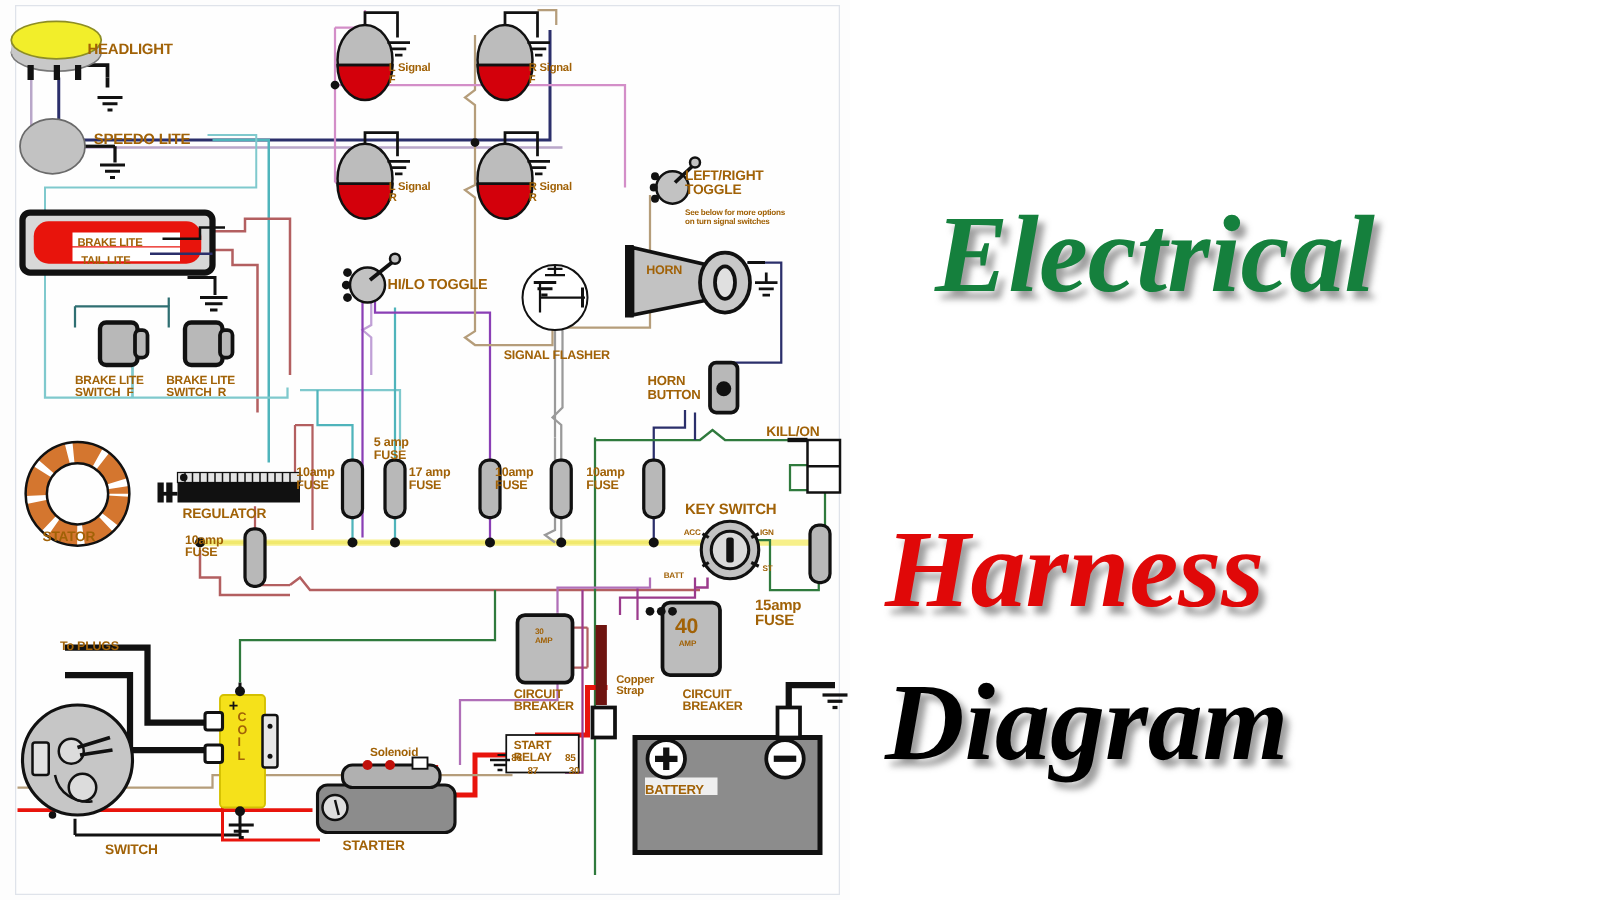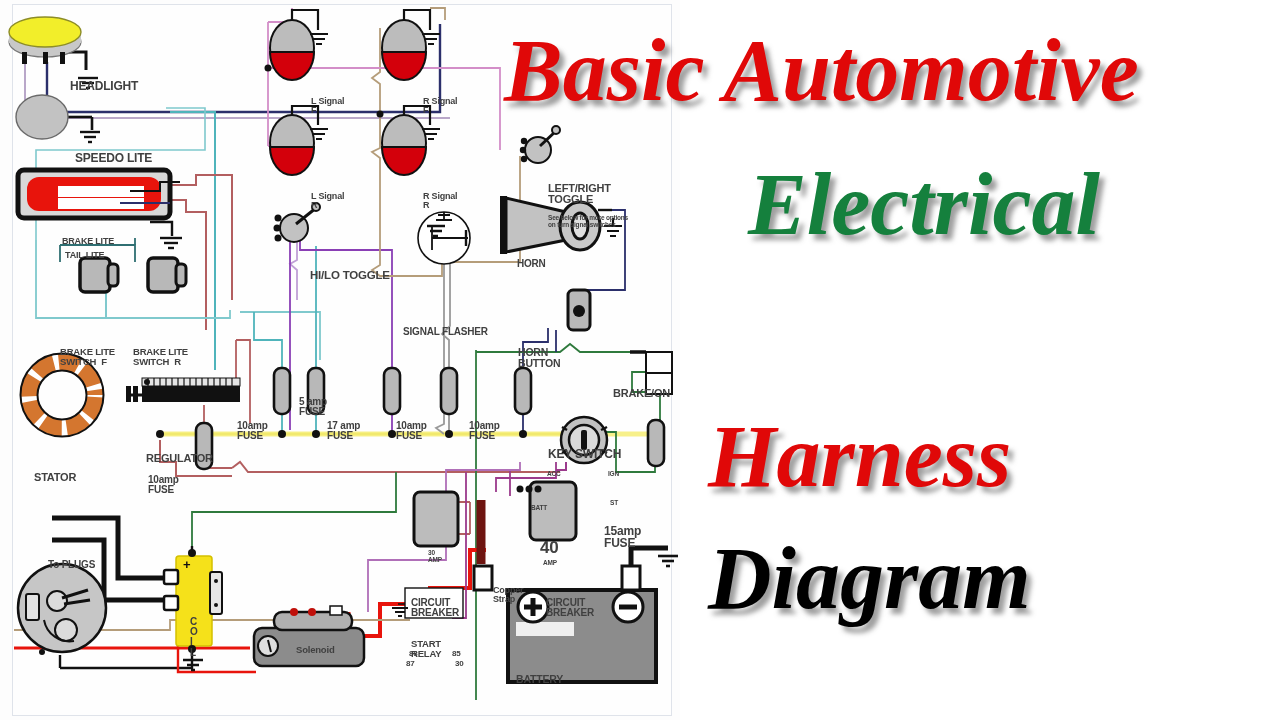--- a/index.html
+++ b/index.html
@@ -7,21 +7,21 @@
   #stage{position:relative;width:1280px;height:720px;background:#ffffff;}
 
   
   #diagram{position:absolute;left:0;top:0;width:680px;height:720px;background:#fdfdfd;}
   #diagram-border{position:absolute;left:12px;top:4px;width:660px;height:712px;
      border:1px solid #dfe3ea;box-sizing:border-box;background:#fefefe;}
   svg.layer{position:absolute;left:0;top:0;width:680px;height:720px;overflow:visible;}
 
   
   .lbl{position:absolute;font-family:"Liberation Sans",sans-serif;font-weight:bold;
-       color:#404040;white-space:pre;line-height:1.02;letter-spacing:-0.2px;margin-top:47px;}
+       color:#a16207;white-space:pre;line-height:1.02;letter-spacing:-0.2px;}
 
   
   #title{position:absolute;left:496px;top:6px;width:784px;height:700px;}
   .tline{position:absolute;color:#e00808;font-family:"Liberation Serif",serif;
      font-weight:bold;font-style:italic;white-space:nowrap;
      text-shadow:5px 6px 5px rgba(80,80,80,.55);}
 </style>
 </head>
 <body>
 
@@ -429,59 +429,58 @@
 R</div>
         <div class="lbl" style="left: 310px; top: 223px; font-size: 11.5px;">HI/LO TOGGLE</div>
         <div class="lbl" style="left: 548px; top: 136px; font-size: 11px;">LEFT/RIGHT
 TOGGLE</div>
         <div class="lbl" style="left: 548px; top: 168px; font-size: 6.5px;">See below for more options
 on turn signal switches</div>
         <div class="lbl" style="left: 517px; top: 212px; font-size: 10px;">HORN</div>
         <div class="lbl" style="left: 403px; top: 280px; font-size: 10px;">SIGNAL FLASHER</div>
         <div class="lbl" style="left: 518px; top: 300px; font-size: 10.5px;">HORN
 BUTTON</div>
-        <div class="lbl" style="left: 613px; top: 341px; font-size: 11px;">BRAKE/ON</div>
+        <div class="lbl" style="left: 613px; top: 341px; font-size: 11px;">KILL/ON</div>
         <div class="lbl" style="left: 548px; top: 401px; font-size: 12px;">KEY SWITCH</div>
         <div class="lbl" style="left: 547px; top: 424px; font-size: 6.5px;">ACC</div>
         <div class="lbl" style="left: 608px; top: 424px; font-size: 6.5px;">IGN</div>
         <div class="lbl" style="left: 610px; top: 453px; font-size: 6.5px;">ST</div>
         <div class="lbl" style="left: 531px; top: 458px; font-size: 6.5px;">BATT</div>
         <div class="lbl" style="left: 428px; top: 503px; font-size: 6.5px;">30
 AMP</div>
         <div class="lbl" style="left: 411px; top: 551px; font-size: 10px;">CIRCUIT
 BREAKER</div>
         <div class="lbl" style="left: 540px; top: 492px; font-size: 17px;">40</div>
         <div class="lbl" style="left: 543px; top: 513px; font-size: 6.5px;">AMP</div>
         <div class="lbl" style="left: 546px; top: 551px; font-size: 10px;">CIRCUIT
 BREAKER</div>
         <div class="lbl" style="left: 493px; top: 539px; font-size: 9px;">Copper
 Strap</div>
         <div class="lbl" style="left: 411px; top: 592px; font-size: 9.5px;">START
 RELAY</div>
         <div class="lbl" style="left: 409px; top: 603px; font-size: 8px;">86</div>
         <div class="lbl" style="left: 452px; top: 603px; font-size: 8px;">85</div>
-        <div class="lbl" style="left: 406px; top: 613px; font-size: 8px; text-align: right;">87</div>
+        <div class="lbl" style="left: 422px; top: 613px; font-size: 8px; text-align: right;">87</div>
         <div class="lbl" style="left: 455px; top: 613px; font-size: 8px;">30</div>
         <div class="lbl" style="left: 516px; top: 627px; font-size: 10.5px;">BATTERY</div>
         <div class="lbl" style="left: 148px; top: 428px; font-size: 10px;">10amp
 FUSE</div>
         <div class="lbl" style="left: 237px; top: 374px; font-size: 10px;">10amp
 FUSE</div>
         <div class="lbl" style="left: 299px; top: 350px; font-size: 10px;">5 amp
 FUSE</div>
         <div class="lbl" style="left: 327px; top: 374px; font-size: 10px;">17 amp
 FUSE</div>
         <div class="lbl" style="left: 396px; top: 374px; font-size: 10px;">10amp
 FUSE</div>
         <div class="lbl" style="left: 469px; top: 374px; font-size: 10px;">10amp
 FUSE</div>
         <div class="lbl" style="left: 604px; top: 478px; font-size: 12px;">15amp
 FUSE</div>
       </div>
   </div>
 
   <div id="title">
-      <div class="tline" style="left: 8px; top: 14px; font-size: 88px; color: rgb(224, 8, 8);">Basic Automotive</div>
       <div class="tline" style="left: 252px; top: 148px; font-size: 88px; color: #15803d;">Electrical</div>
       <div class="tline" style="left: 212px; top: 400px; font-size: 88px; color: rgb(224, 8, 8);">Harness</div>
       <div class="tline" style="left: 212px; top: 522px; font-size: 88px; color: #000000;">Diagram</div>
     </div>
 </div>
 
 </body></html>

